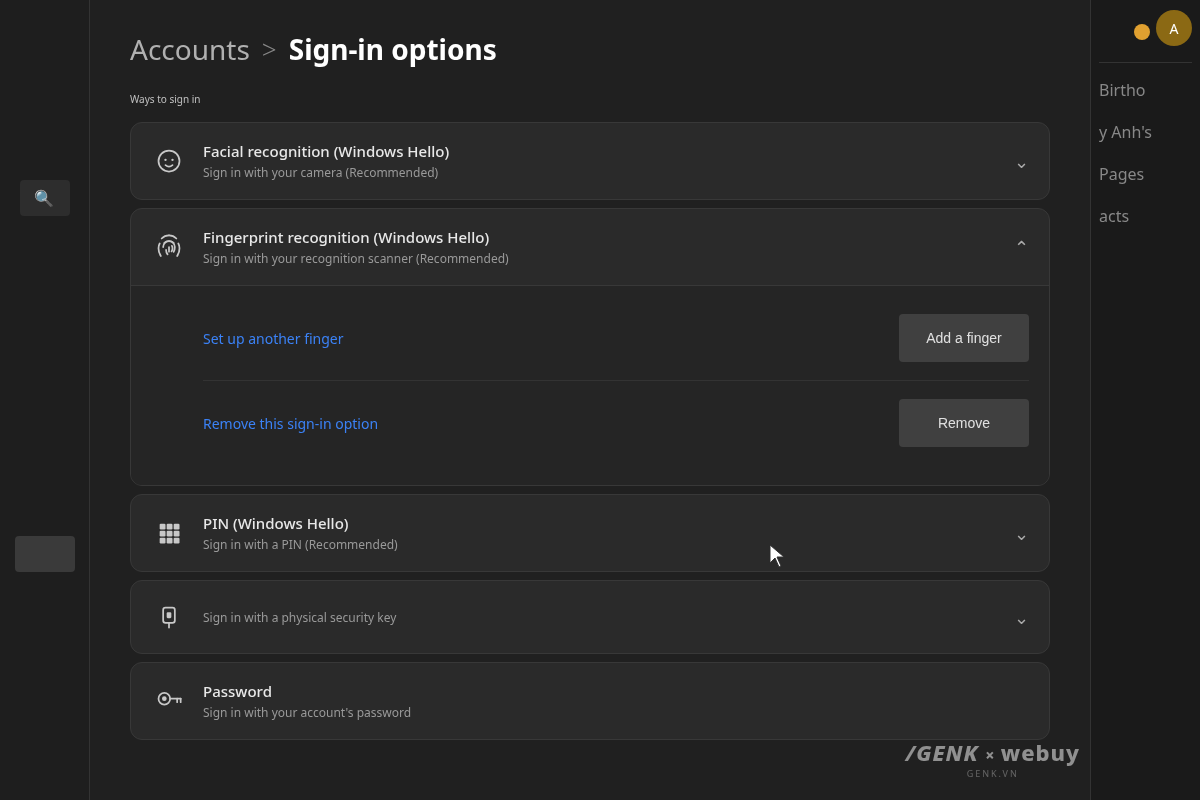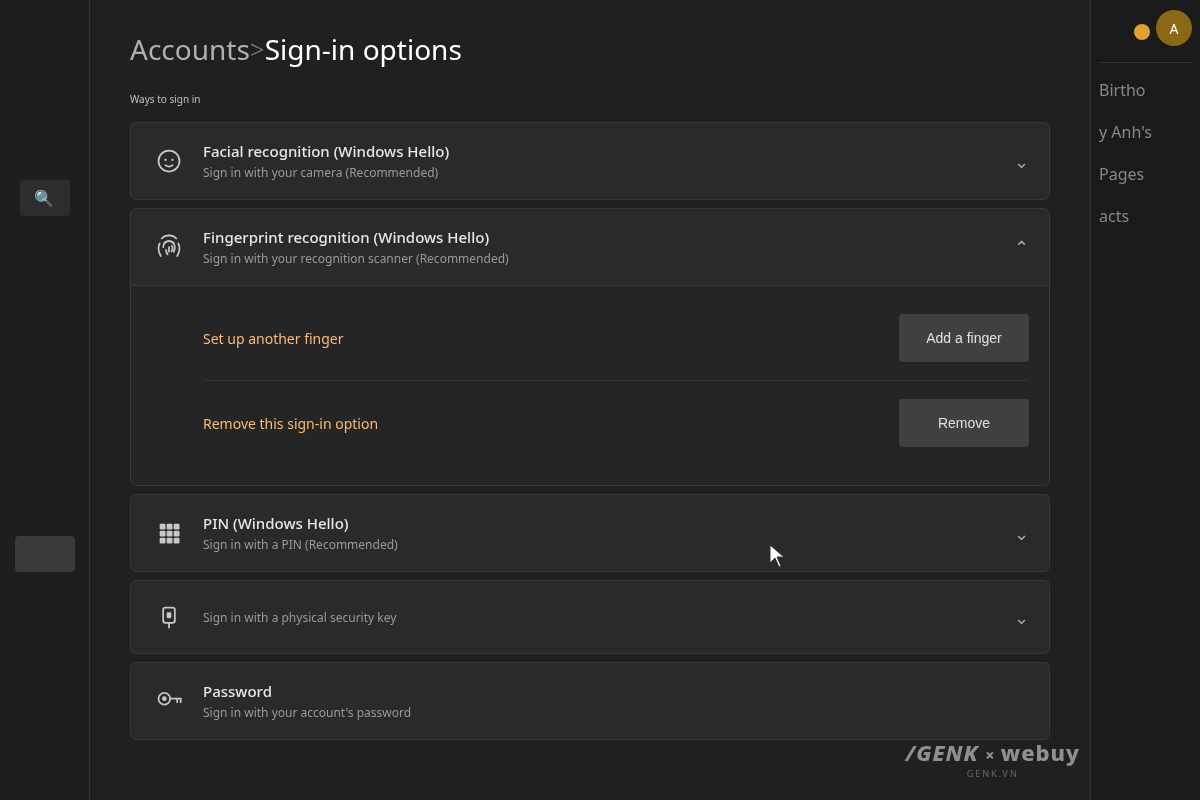--- a/index.html
+++ b/index.html
@@ -54,53 +54,53 @@
       flex: 1;
       background: #202020;
       padding: 30px 40px;
       overflow-y: auto;
     }
 
     
     .page-header {
       display: flex;
       align-items: center;
-      gap: 0;
+      gap: 12px;
       margin-bottom: 24px;
     }
 
     .breadcrumb-accounts {
       font-size: 28px;
       color: #b0b0b0;
       font-weight: 400;
     }
 
     .breadcrumb-separator {
       font-size: 26px;
       color: #888;
       font-weight: 300;
     }
 
     .page-title {
       font-size: 28px;
       color: #ffffff;
-      font-weight: 400;
+      font-weight: 700;
     }
 
     .section-label {
       font-size: 10px;
       color: #c0c0c0;
       margin-bottom: 16px;
       font-weight: 400;
     }
 
     
     .option-card {
       background: #2a2a2a;
-      border-radius: 6px;
+      border-radius: 12px;
       margin-bottom: 8px;
       border: 1px solid #383838;
       overflow: hidden;
     }
 
     .option-header {
       display: flex;
       align-items: center;
       padding: 18px 20px;
       cursor: pointer;
@@ -160,21 +160,21 @@
       padding: 18px 0;
       border-bottom: 1px solid #333;
     }
 
     .option-row:last-child {
       border-bottom: none;
     }
 
     .option-row-label {
       font-size: 14px;
-      color: #fdba74;
+      color: #3b82f6;
       font-weight: 400;
     }
 
     .action-btn {
       background: #404040;
       color: #e0e0e0;
       border: none;
       border-radius: 4px;
       padding: 16px 22px;
       font-size: 14px;

